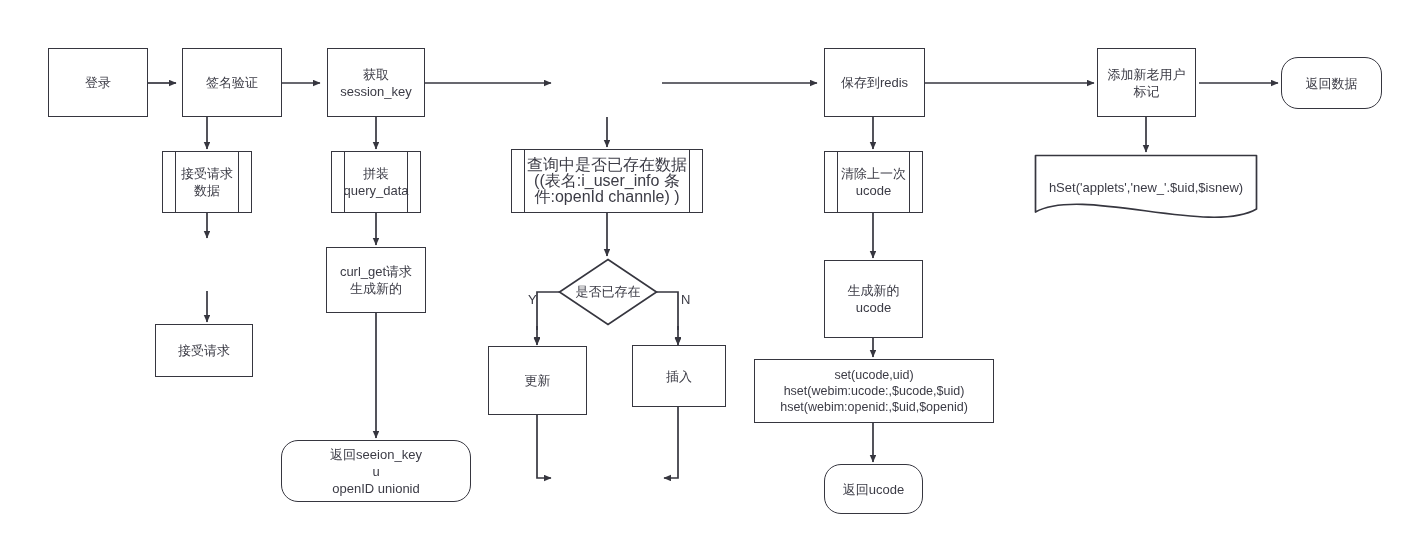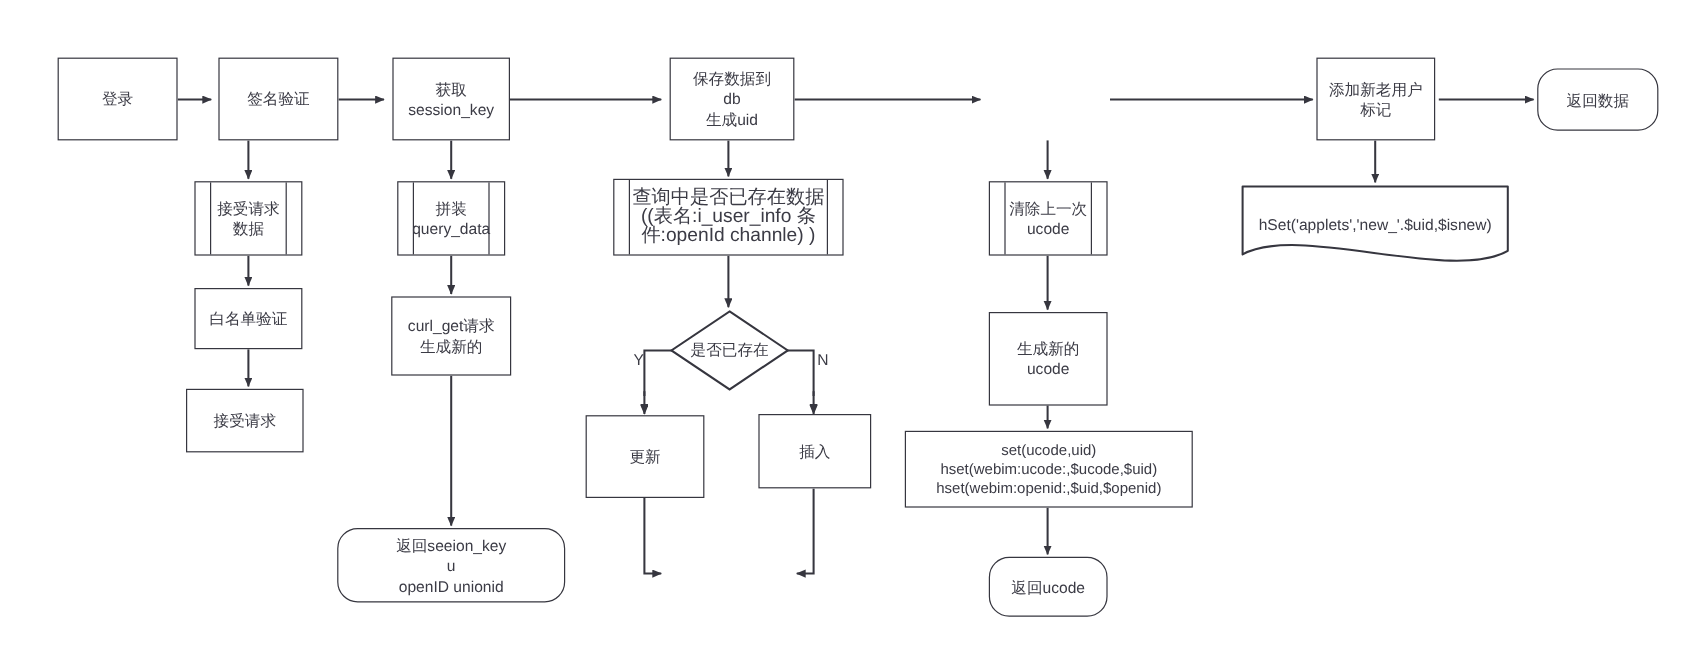--- a/index.html
+++ b/index.html
@@ -157,46 +157,41 @@
 
   <div class="node process" style="left:182px; top:48px; width:100px; height:69px;">
     <span>签名验证</span>
   </div>
 
   <div class="node process" style="left:327px; top:48px; width:98px; height:69px;">
     <span>获取
 session_key</span>
   </div>
 
-  <div class="node process" style="left:558px; top:48px; width:104px; height:69px;">
-    <span>保存数据到
-db
-生成uid</span>
-  </div>
-
+
+  <div class="node process" style="left:824px; top:48px; width:101px; height:69px;">
+    <span>保存到redis</span>
+  </div>
 
   <div class="node process" style="left:1097px; top:48px; width:99px; height:69px;">
     <span>添加新老用户
 标记</span>
   </div>
 
   <div class="node terminator" style="left:1281px; top:57px; width:101px; height:52px;">
     <span>返回数据</span>
   </div>
 
   <div class="node predef" style="left:162px; top:151px; width:90px; height:62px; position:absolute;align-items:center;">
     <span class="rail left"></span>
     <span class="rail right"></span>
     <span class="txt">接受请求
 数据</span>
   </div>
 
-  <div class="node process" style="left:162px; top:240px; width:90px; height:51px;">
-    <span>白名单验证</span>
-  </div>
 
   <div class="node process" style="left:155px; top:324px; width:98px; height:53px;">
     <span>接受请求</span>
   </div>
 
   <div class="node predef" style="left:331px; top:151px; width:90px; height:62px; position:absolute;">
     <span class="rail left"></span>
     <span class="rail right"></span>
     <span class="txt">拼装
 query_data</span>

